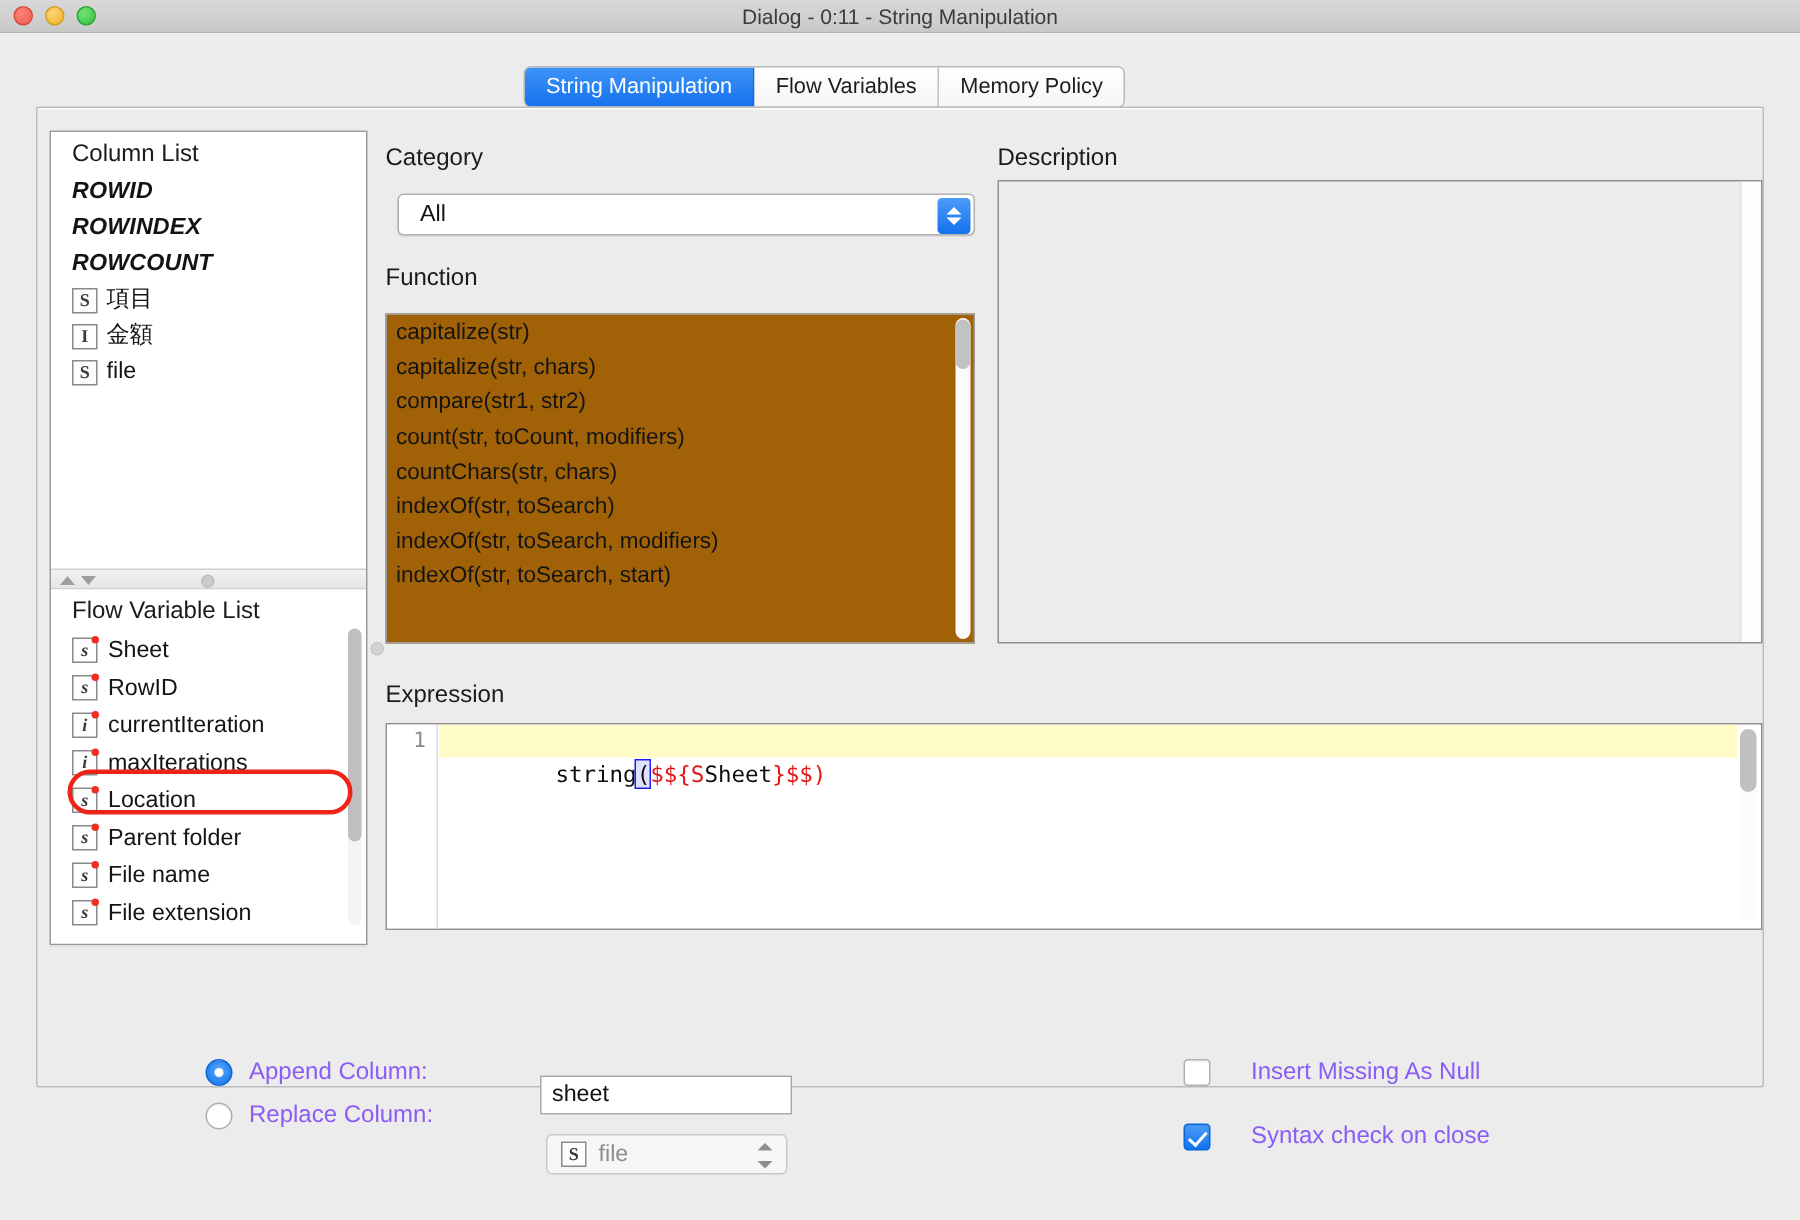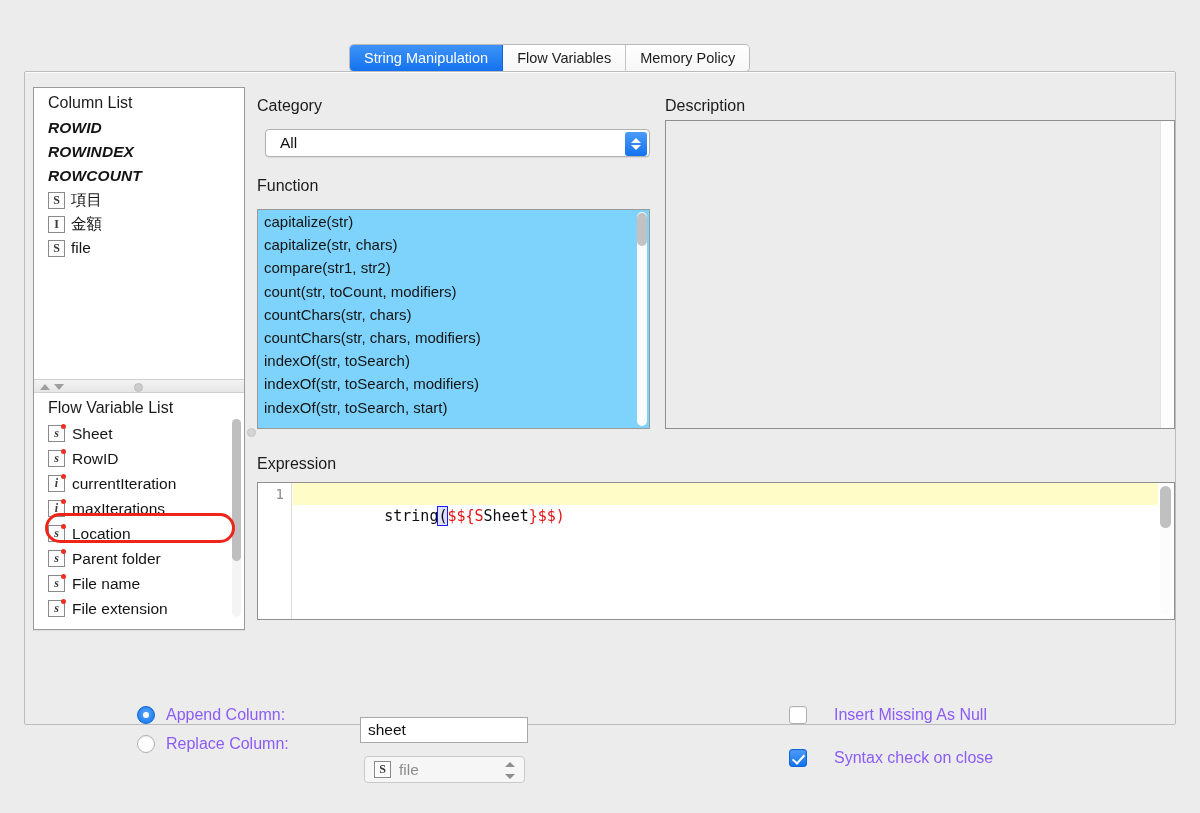--- a/index.html
+++ b/index.html
@@ -184,21 +184,21 @@
     background: linear-gradient(to bottom,#4c9bf8,#1472ee);
     display: flex; flex-direction: column; align-items: center; justify-content: center; gap: 2px;
   }
   .chev { width: 0; height: 0; }
   .chev.up { border-left: 5px solid transparent; border-right: 5px solid transparent; border-bottom: 5px solid #fff; }
   .chev.dn { border-left: 5px solid transparent; border-right: 5px solid transparent; border-top: 5px solid #fff; }
 
   #lbl-function { position: absolute; left: 232px; top: 105px; }
   #function-box {
     position: absolute; left: 232px; top: 137px; width: 393px; height: 220px;
-    background: #7dd3fc; border: 1px solid #9a9a9a;
+    background: #a16207; border: 1px solid #9a9a9a;
     overflow: hidden;
   }
   .fn-item {
     height: 23.2px; line-height: 23.2px;
     padding-left: 6px; font-size: 15px; color: #141414;
     white-space: nowrap;
   }
   #fn-scroll {
     position: absolute; right: 2px; top: 2px; width: 10px; height: 214px;
     background: #fbfbfb; border-radius: 5px;
@@ -236,21 +236,21 @@
     height: 22px; line-height: 22px; text-align: right;
     padding-right: 7px; font-size: 14px; color: #8c8c8c;
     font-family: "DejaVu Sans Mono", monospace;
   }
   #expr-line {
     position: absolute; left: 35px; top: 0; right: 16px; height: 22px;
     background: #fffcc8;
     line-height: 22px;
     font-family: "DejaVu Sans Mono", monospace;
     font-size: 15px;
-    padding-left: 19px;
+    padding-left: 5px;
     white-space: pre;
   }
   .tk-plain { color: #0d0d0d; }
   .tk-var   { color: #e21616; }
   .tk-paren-match {
     color: #0d0d0d;
     outline: 1px solid #1c1cf0;
     background: #dfe0fb;
   }
   #expr-scroll {
@@ -325,20 +325,28 @@
   }
 
   
   #buttonbar { position: absolute; left: 0; top: 776px; width: 1200px; height: 37px; }
 </style>
 </head>
 <body>
 
 <div id="window">
 
+  <div id="titlebar">
+    <div id="traffic">
+      <div class="light red"></div>
+      <div class="light yellow"></div>
+      <div class="light green"></div>
+    </div>
+    <div id="window-title">Dialog - 0:11 - String Manipulation</div>
+  </div>
 
   <div id="tabstrip">
     <div id="tabs">
       <div class="tab active">String Manipulation</div>
       <div class="tab">Flow Variables</div>
       <div class="tab">Memory Policy</div>
     </div>
   </div>
 
   <div id="content">
@@ -434,21 +442,20 @@
       </span>
     </div>
 
     <div id="lbl-function" class="section-label">Function</div>
     <div id="function-box">
       <div class="fn-item">capitalize(str)</div>
       <div class="fn-item">capitalize(str, chars)</div>
       <div class="fn-item">compare(str1, str2)</div>
       <div class="fn-item">count(str, toCount, modifiers)</div>
       <div class="fn-item">countChars(str, chars)</div>
-      <div class="fn-item">countChars(str, chars, modifiers)</div>
       <div class="fn-item">indexOf(str, toSearch)</div>
       <div class="fn-item">indexOf(str, toSearch, modifiers)</div>
       <div class="fn-item">indexOf(str, toSearch, start)</div>
       <div id="fn-scroll">
         <div id="fn-thumb"></div>
       </div>
     </div>
 
     <div id="lbl-description" class="section-label">Description</div>
     <div id="description-box">

